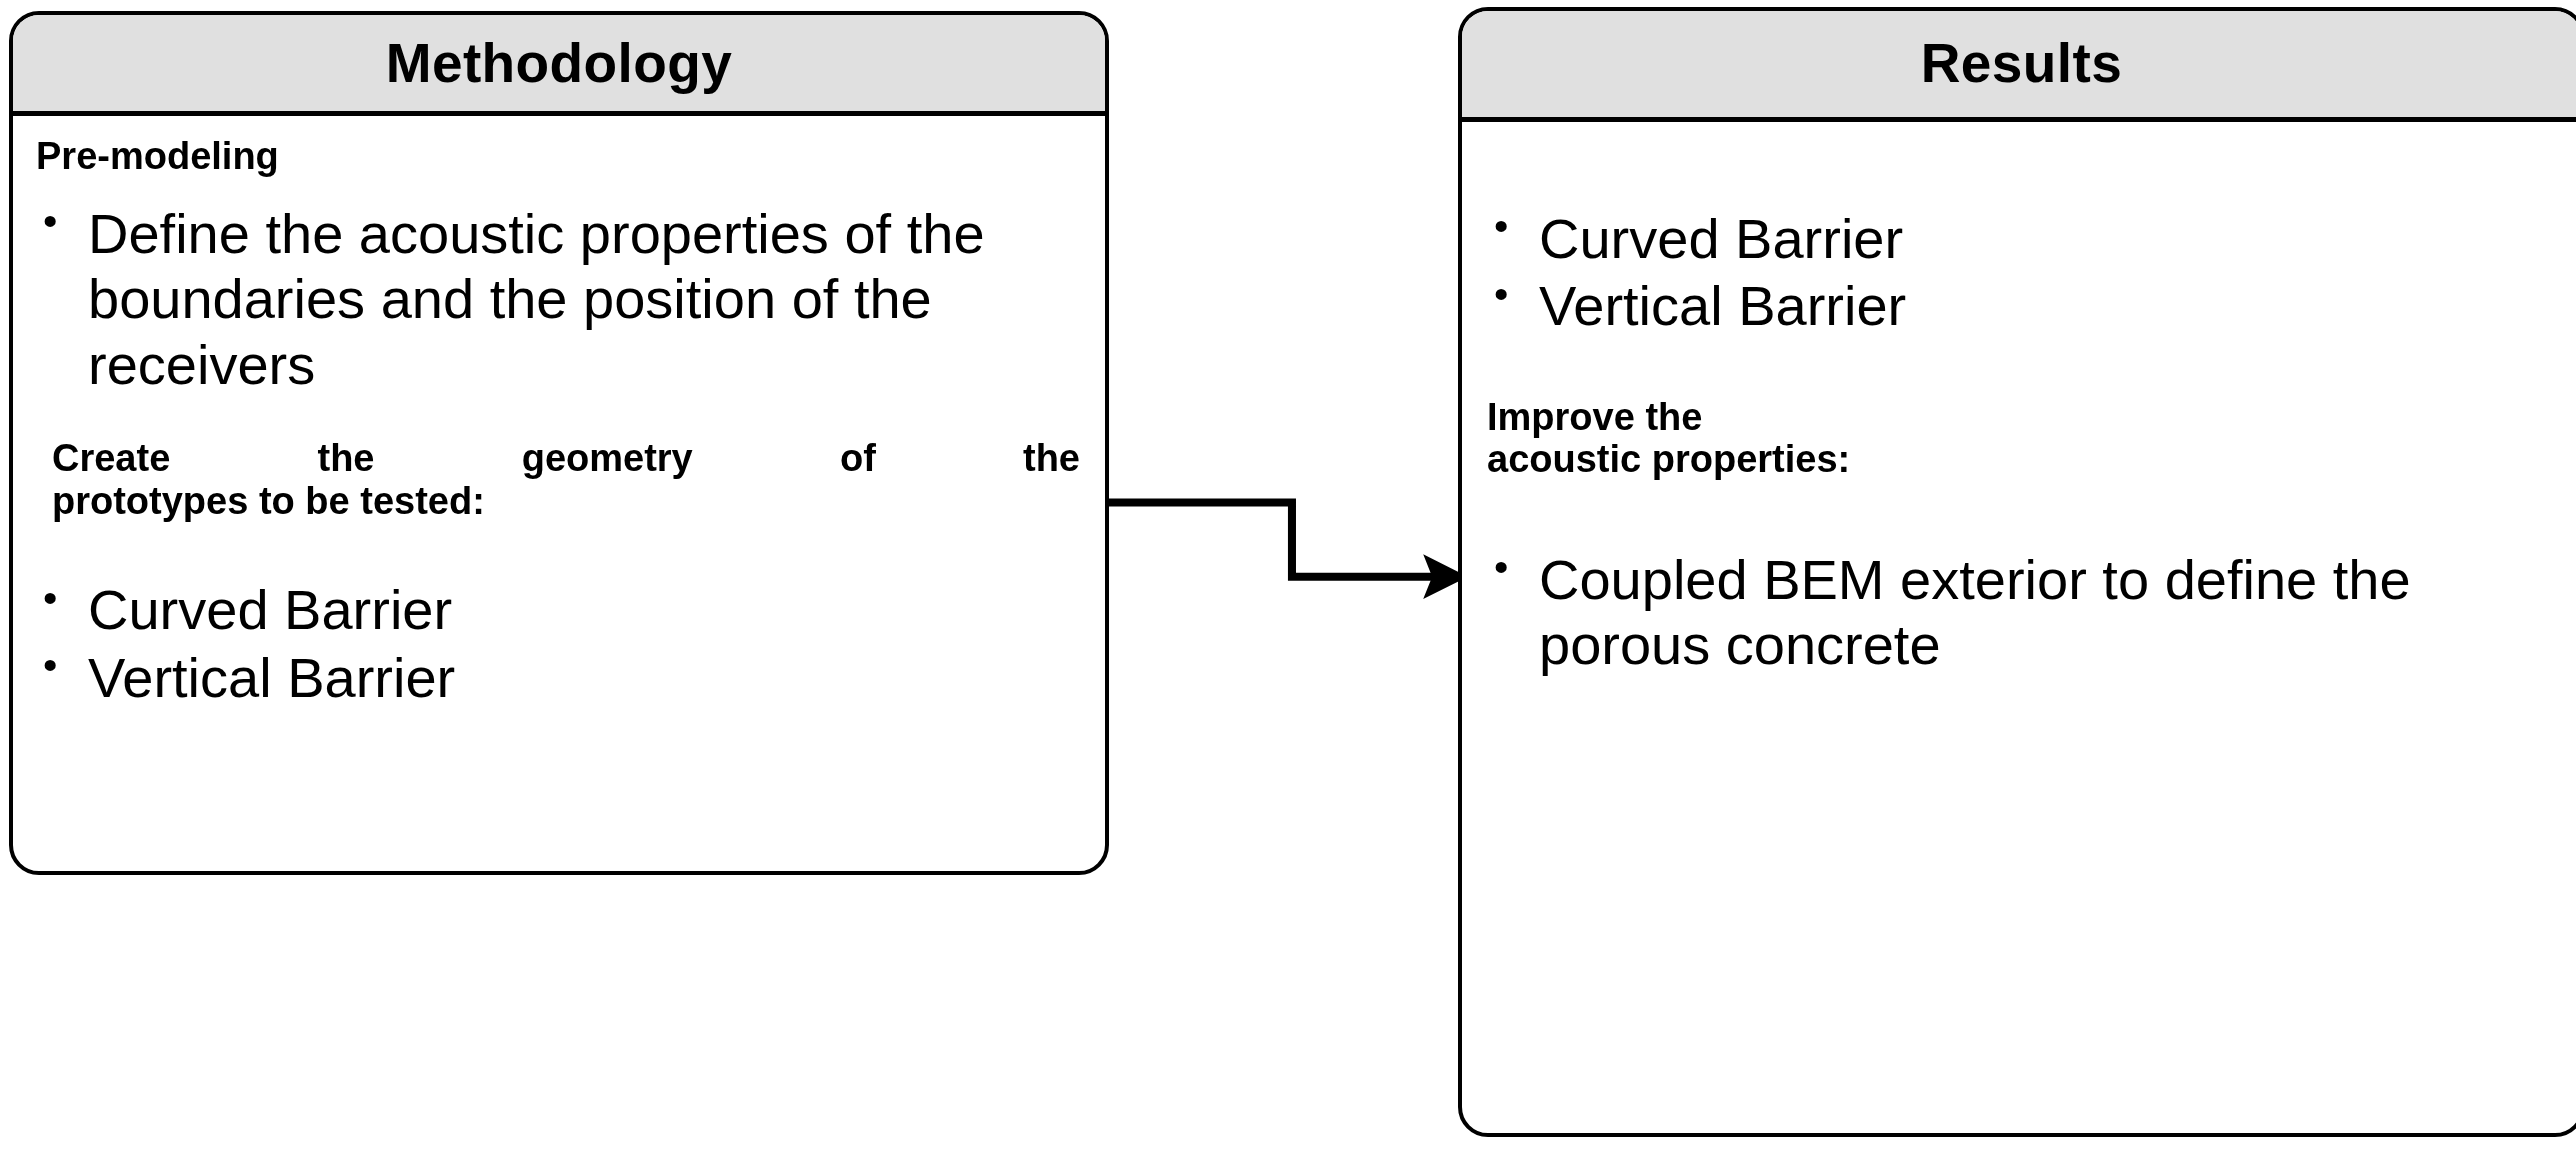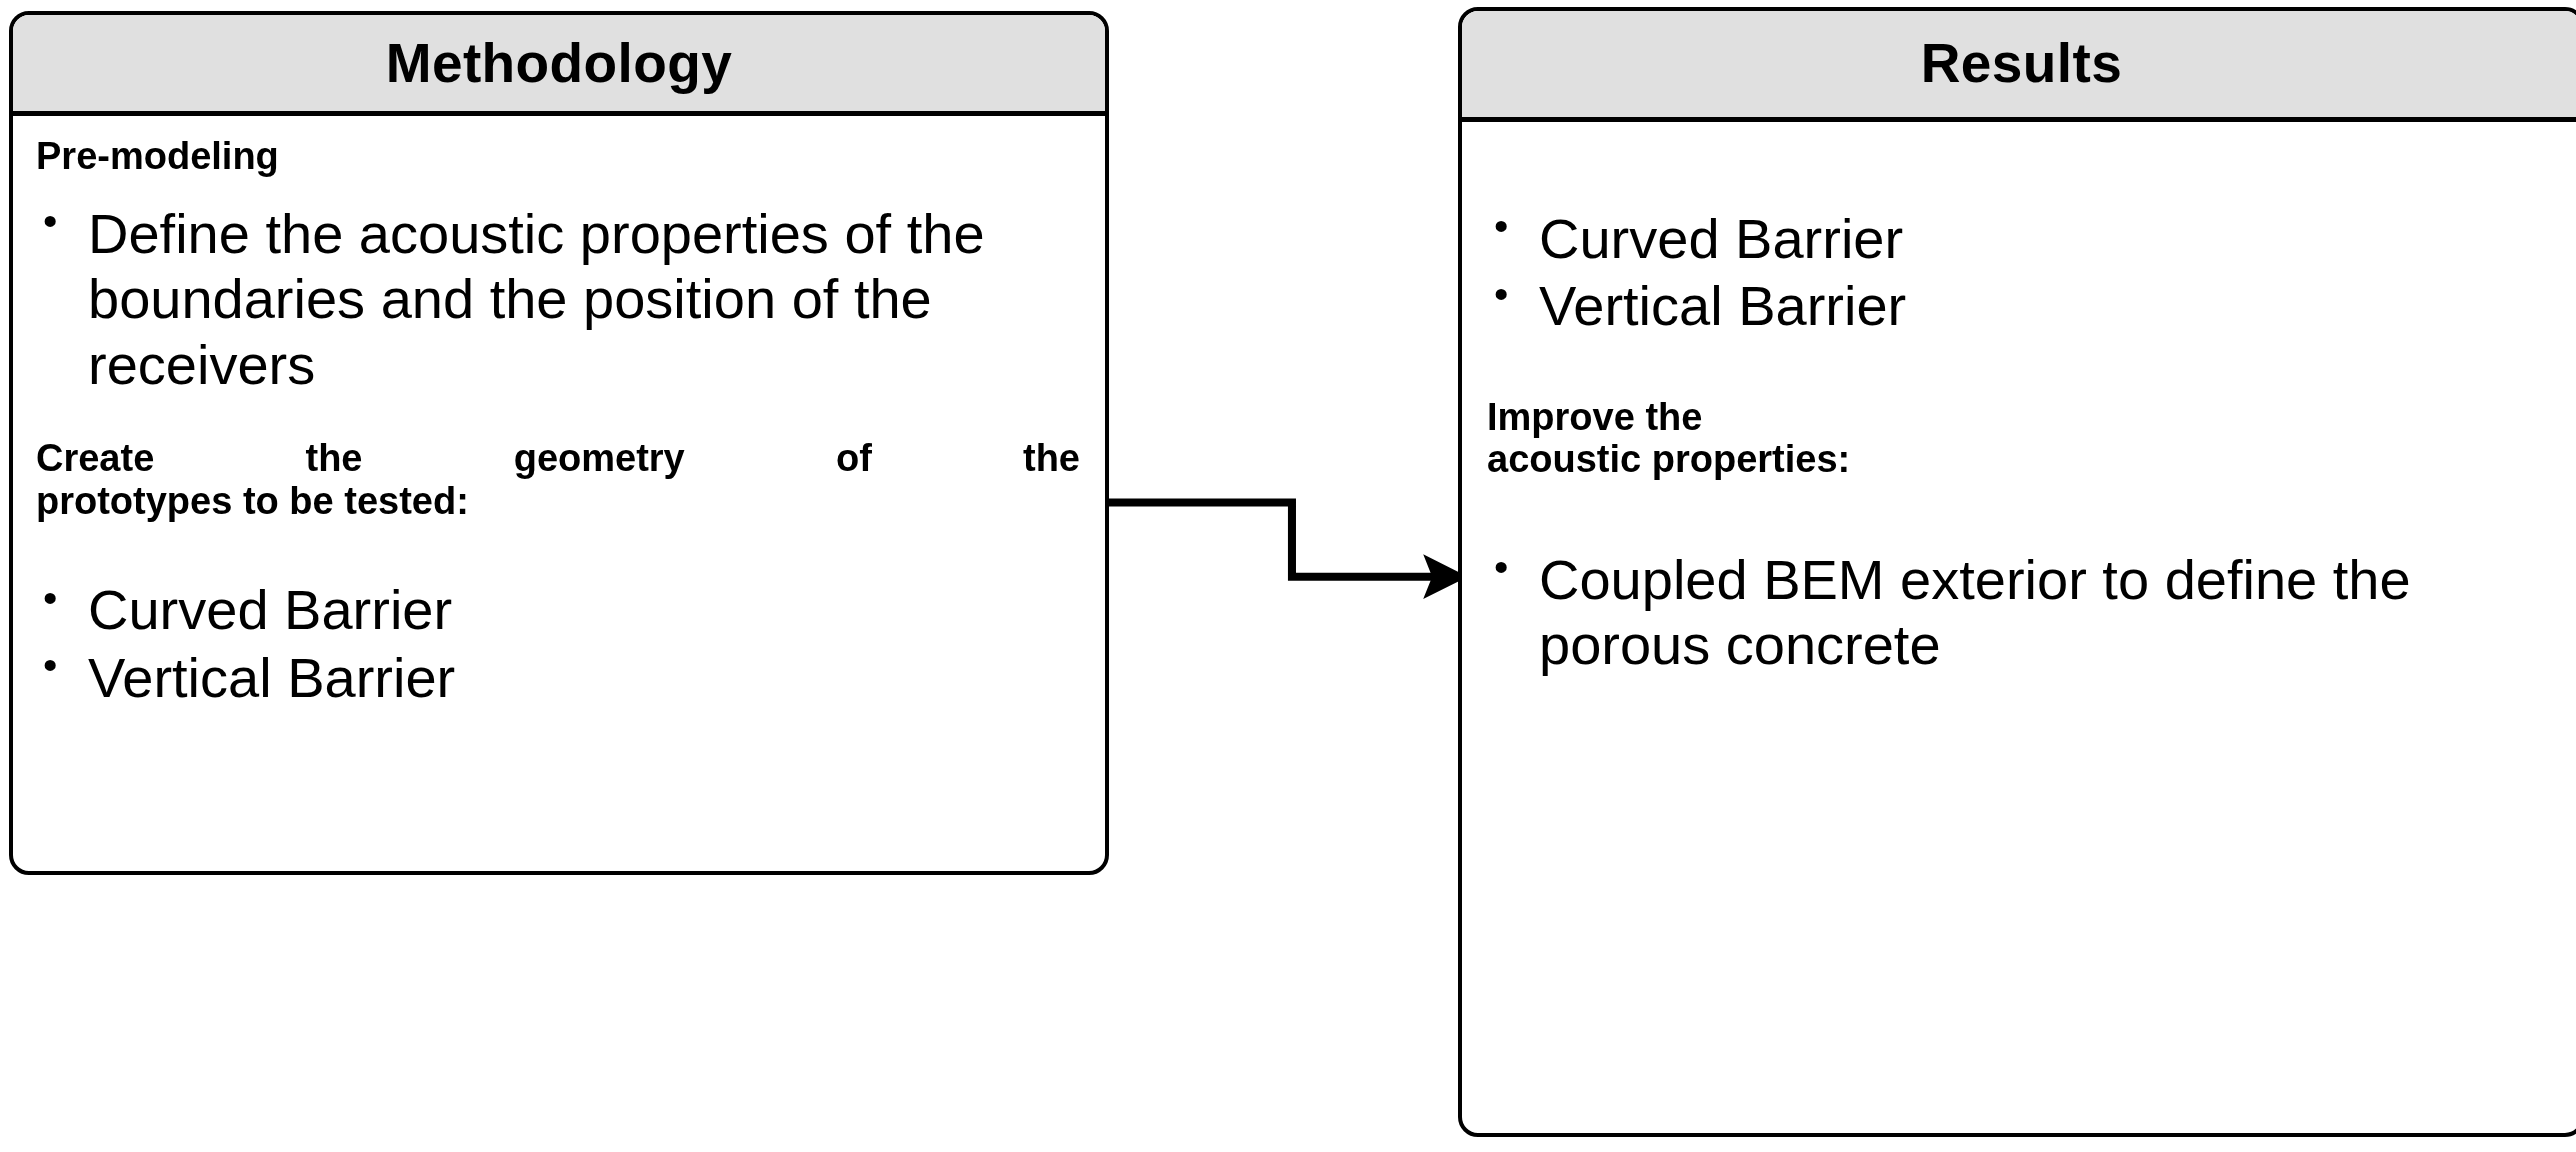--- a/index.html
+++ b/index.html
@@ -19,21 +19,21 @@
     width: 2576px;
     height: 1153px;
     background: #ffffff;
   }
 
   
   .flow-box {
     position: absolute;
     box-sizing: border-box;
     border: 4.5px solid #000000;
-    border-radius: 20px;
+    border-radius: 30px;
     background: #ffffff;
     overflow: hidden;
   }
   .box-header {
     box-sizing: border-box;
     background: #e0e0e0;
     border-bottom: 5.4px solid #000000;
     text-align: center;
     font-weight: bold;
     letter-spacing: 0.4px;
@@ -85,20 +85,21 @@
   }
   .head.justify {
     text-align: justify;
     text-align-last: left;
   }
   .head.justify .jline {
     display: block;
     text-align: justify;
     text-align-last: justify;
     white-space: nowrap;
+    margin-left: 16px;
   }
   .head.justify .jline.last {
     text-align-last: left;
   }
 
   
   ul.bullets {
     list-style: none;
     margin: 0;
     padding: 0;

